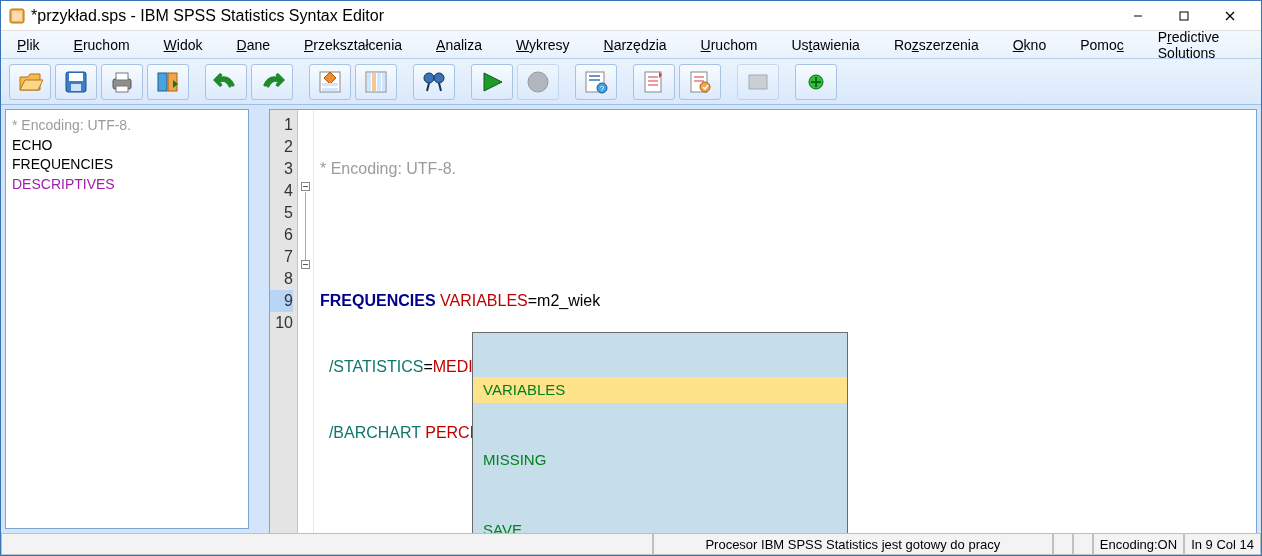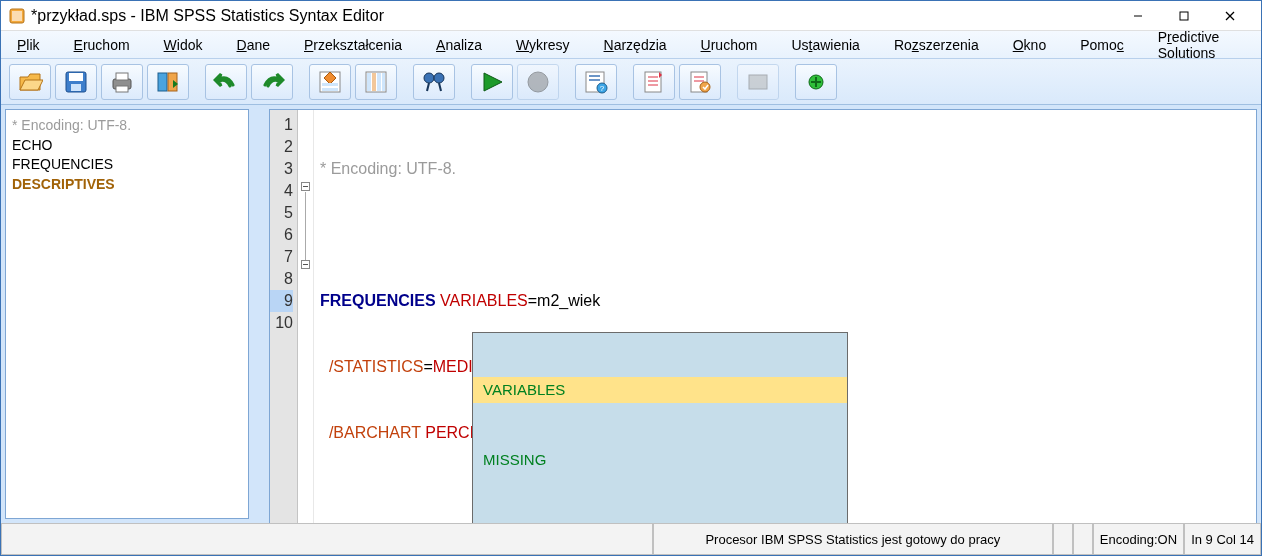--- a/index.html
+++ b/index.html
@@ -76,21 +76,21 @@
 }
 .nav-panel {
   width: 244px;
   background: #fff;
   border: 1px solid #7ea6d4;
   padding: 6px;
   font-size: 14px;
   line-height: 1.4;
 }
 .nav-panel .comment { color: #9b9b9b; }
-.nav-panel .cmd-d { color: #a16207; font-weight: bold; }
+.nav-panel .cmd-d { color: #a21caf; }
 .editor-wrap {
   flex: 1;
   display: flex;
   flex-direction: column;
 }
 .editor {
   flex: 1;
   display: flex;
   background: #fff;
   border: 1px solid #7ea6d4;
@@ -137,35 +137,35 @@
 .code {
   flex: 1;
   padding: 4px 6px 0 6px;
   line-height: 22px;
   white-space: pre;
   position: relative;
 }
 .code .ln { height: 22px; }
 .kw-navy { color: #00008b; font-weight: bold; }
 .kw-red { color: #c00000; }
-.kw-green { color: #c2410c; }
+.kw-green { color: #0f766e; }
 .comment { color: #9b9b9b; }
 .txt { color: #000; }
 .autocomplete {
   position: absolute;
   background: #c6ddea;
   border: 1px solid #6b6b6b;
   width: 376px;
   font-size: 15px;
   color: #008020;
 }
 .autocomplete .ac-item { padding: 2px 10px; cursor: default; }
 .autocomplete .ac-item.sel { background: #ffe38a; }
 .statusbar {
-  height: 32px;
+  height: 22px;
   background: #f3f3f3;
   border-top: 1px solid #c0c0c0;
   display: flex;
   align-items: stretch;
   font-size: 13px;
 }
 .statusbar .cell {
   border: 1px solid #c0c0c0;
   border-top: none;
   padding: 2px 6px;

